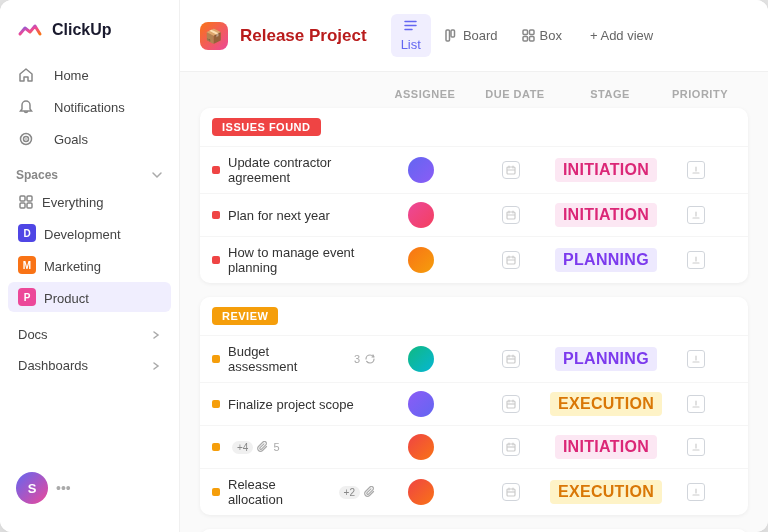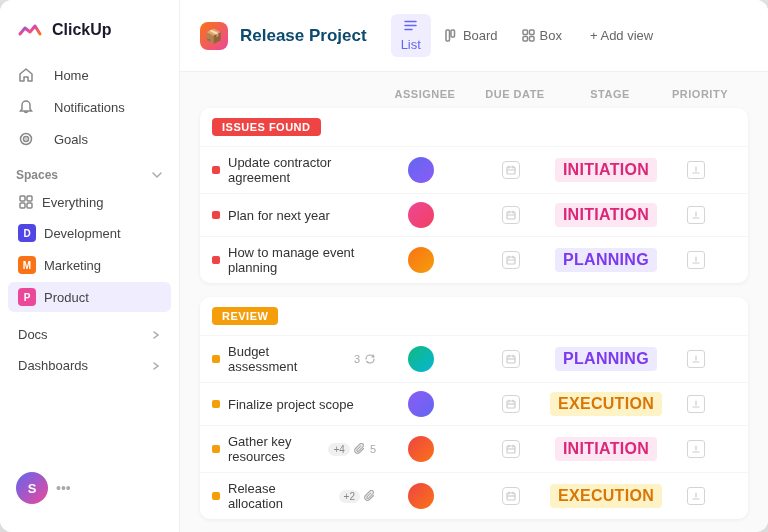--- a/index.html
+++ b/index.html
@@ -12,37 +12,37 @@
     .logo-icon { width: 28px; height: 28px; }
     .logo-text { font-size: 16px; font-weight: 700; color: #1a1a2e; }
     .sidebar-nav { display: flex; flex-direction: column; gap: 2px; padding: 0 8px; }
     .nav-item { display: flex; align-items: center; gap: 20px; padding: 7px 10px; border-radius: 6px; cursor: pointer; font-size: 13px; color: #444; }
     .nav-icon { width: 16px; height: 16px; display: flex; align-items: center; justify-content: center; flex-shrink: 0; }
     .sidebar-section { padding: 14px 16px 6px; }
     .section-header { display: flex; align-items: center; justify-content: space-between; }
     .section-title { font-size: 12px; font-weight: 600; color: #888; text-transform: none; }
     .chevron-icon { width: 12px; height: 12px; }
     .space-items { display: flex; flex-direction: column; gap: 2px; padding: 0 8px; }
-    .space-item { display: flex; align-items: center; gap: 8px; padding: 6px 10px; border-radius: 6px; cursor: pointer; font-size: 13px; color: #444; }
+    .space-item { display: flex; align-items: flex-end; gap: 8px; padding: 6px 10px; border-radius: 6px; cursor: pointer; font-size: 13px; color: #444; }
     .space-item.active { background: #f0eefe; }
     .space-badge { width: 18px; height: 18px; border-radius: 4px; display: flex; align-items: center; justify-content: center; font-size: 10px; font-weight: 700; color: #fff; flex-shrink: 0; }
     .space-badge.blue { background: #4f46e5; }
     .space-badge.orange { background: #f97316; }
     .space-badge.pink { background: #ec4899; }
     .sidebar-sections { display: flex; flex-direction: column; gap: 2px; padding: 0 8px; margin-top: 8px; }
     .sidebar-section-item { display: flex; align-items: center; justify-content: space-between; padding: 7px 10px; border-radius: 6px; cursor: pointer; font-size: 13px; color: #444; }
     .sidebar-footer { margin-top: auto; padding: 12px 16px; display: flex; align-items: center; gap: 8px; }
     .avatar-s { width: 32px; height: 32px; border-radius: 50%; background: linear-gradient(135deg, #6366f1, #ec4899); display: flex; align-items: center; justify-content: center; font-size: 13px; font-weight: 600; color: #fff; }
     .footer-dots { color: #aaa; font-size: 14px; }
 
     
     .main { flex: 1; display: flex; flex-direction: column; background: #fafafa; overflow: hidden; }
     .topbar { display: flex; align-items: center; gap: 12px; padding: 14px 20px; background: #fff; border-bottom: 1px solid #f0f0f0; }
     .project-icon { width: 28px; height: 28px; border-radius: 8px; background: linear-gradient(135deg, #f97316, #ec4899); display: flex; align-items: center; justify-content: center; font-size: 14px; }
-    .project-title { font-size: 17px; font-weight: 700; color: #0c4a6e; }
+    .project-title { font-size: 17px; font-weight: 700; color: #b91c1c; }
     .view-tabs { display: flex; align-items: center; gap: 4px; margin-left: 12px; }
     .view-tab { display: flex; align-items: center; gap: 5px; padding: 5px 10px; border-radius: 6px; cursor: pointer; font-size: 13px; color: #666; }
     .view-tab.active { background: #f0eefe; color: #6366f1; font-weight: 500; flex-direction: column; }
     .add-view { display: flex; align-items: flex-end; gap: 4px; padding: 5px 10px; border-radius: 6px; cursor: pointer; font-size: 13px; color: #666; margin-left: 4px; }
 
     
     .list-content { flex: 1; overflow-y: auto; padding: 16px 20px; }
     .table-header { display: grid; grid-template-columns: 1fr 90px 90px 100px 80px; gap: 0; padding: 0 8px 8px; }
     .col-header { font-size: 11px; font-weight: 600; color: #aaa; text-transform: uppercase; letter-spacing: 0.5px; text-align: center; }
     .col-header:first-child { text-align: left; }
@@ -394,21 +394,20 @@
               <div class="priority-icon">
                 <svg width="10" height="10" viewBox="0 0 10 10" fill="none">
                   <path d="M2 8H8M5 2V6" stroke="#ccc" stroke-width="1.2" stroke-linecap="round"></path>
                 </svg>
               </div>
             </div>
         </div>
         <div class="task-row">
           <div class="task-name">
             <span class="task-dot yellow"></span>
-            <span>Gather key resources</span>
             <div class="task-extras">
               <span class="tag-count">+4</span>
               <svg width="12" height="12" viewBox="0 0 12 12" fill="none">
                   <path d="M9.5 5.5L5.5 9.5C4.4 10.6 2.6 10.6 1.5 9.5C0.4 8.4 0.4 6.6 1.5 5.5L6 1C6.8 0.2 8 0.2 8.8 1C9.6 1.8 9.6 3 8.8 3.8L4.5 8.1C4.1 8.5 3.5 8.5 3.1 8.1C2.7 7.7 2.7 7.1 3.1 6.7L7 2.8" stroke="#aaa" stroke-width="1.2" stroke-linecap="round"></path>
                 </svg>
               <span>5</span>
             </div>
           </div>
           <div class="assignee-cell">
               <div class="avatar av6"></div>

